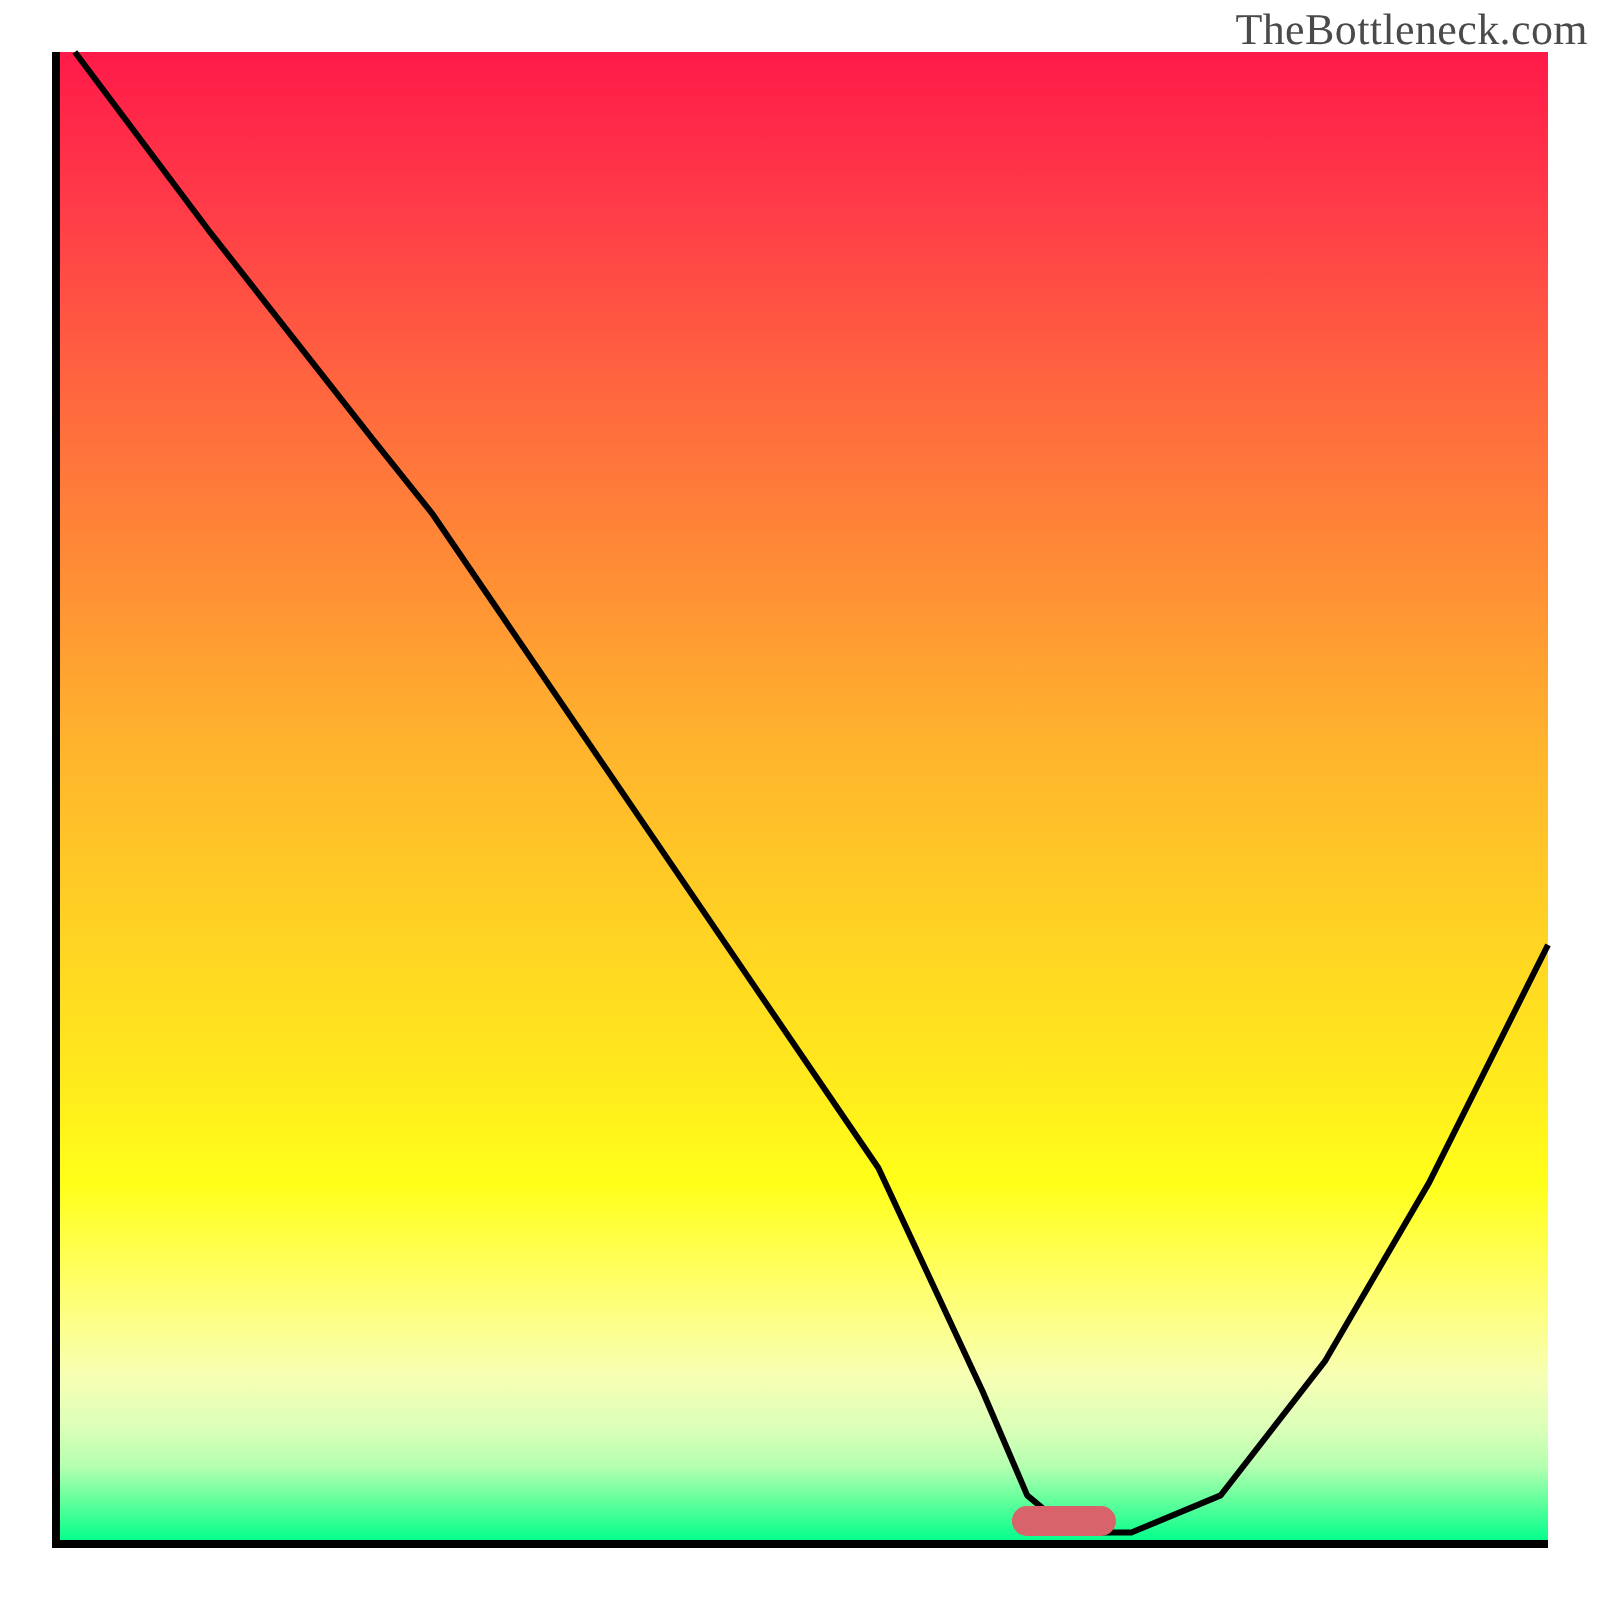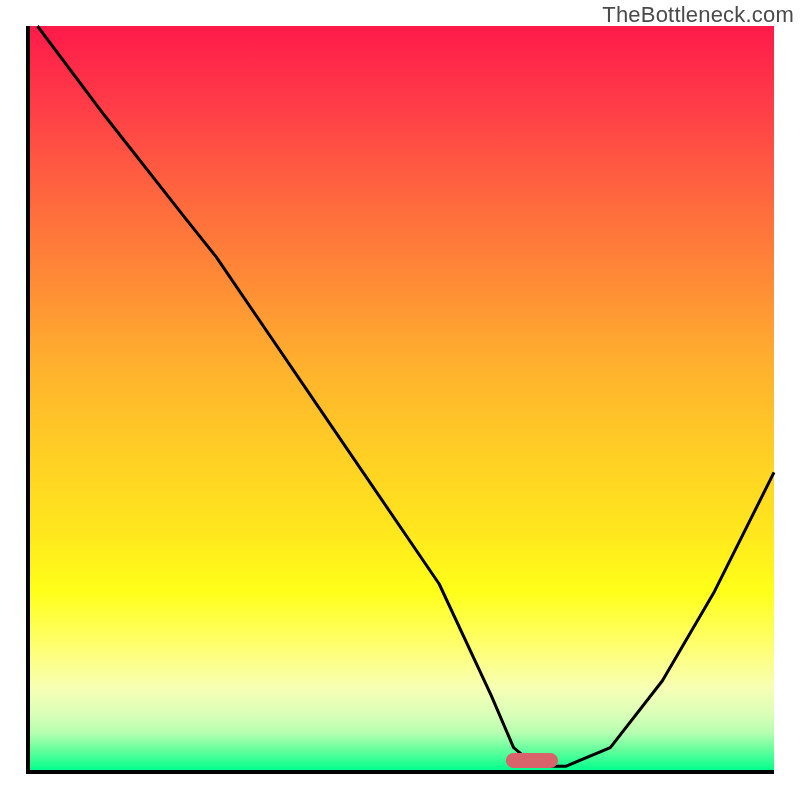--- a/index.html
+++ b/index.html
@@ -18,20 +18,21 @@
   }
   .watermark {
     position: absolute;
     top: 2px;
     right: 6px;
     font-size: 22px;
     font-weight: 500;
     color: #4a4a4a;
     letter-spacing: 0.2px;
     z-index: 5;
+    font-family: Liberation Serif, serif;
   }
   .chart-box {
     position: absolute;
     left: 26px;
     top: 26px;
     width: 748px;   
     height: 748px;
     background: linear-gradient(180deg,
       #ff1a49 0%,
       #ff3a48 10%,

